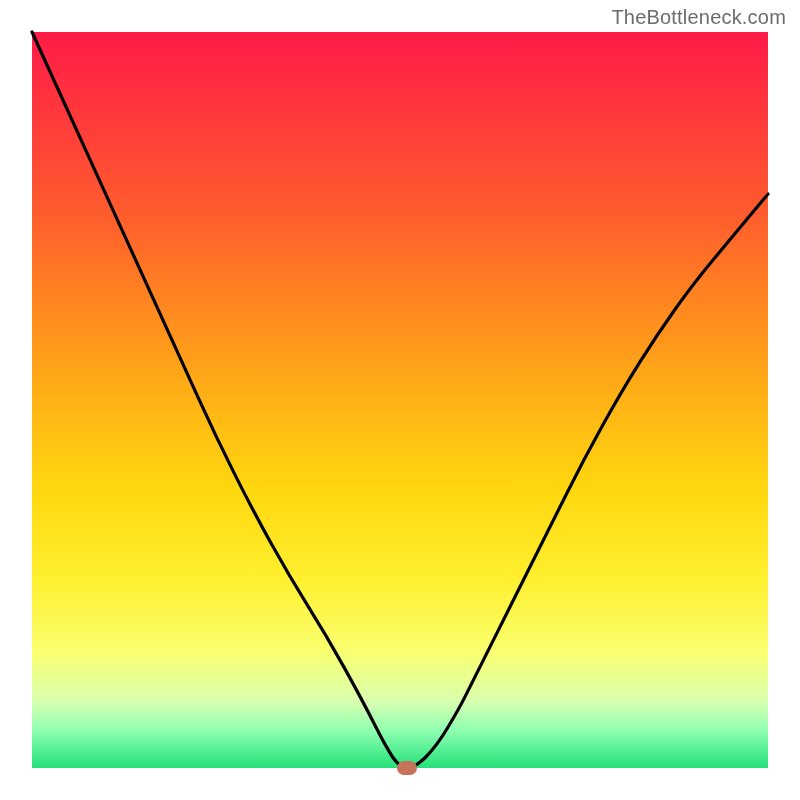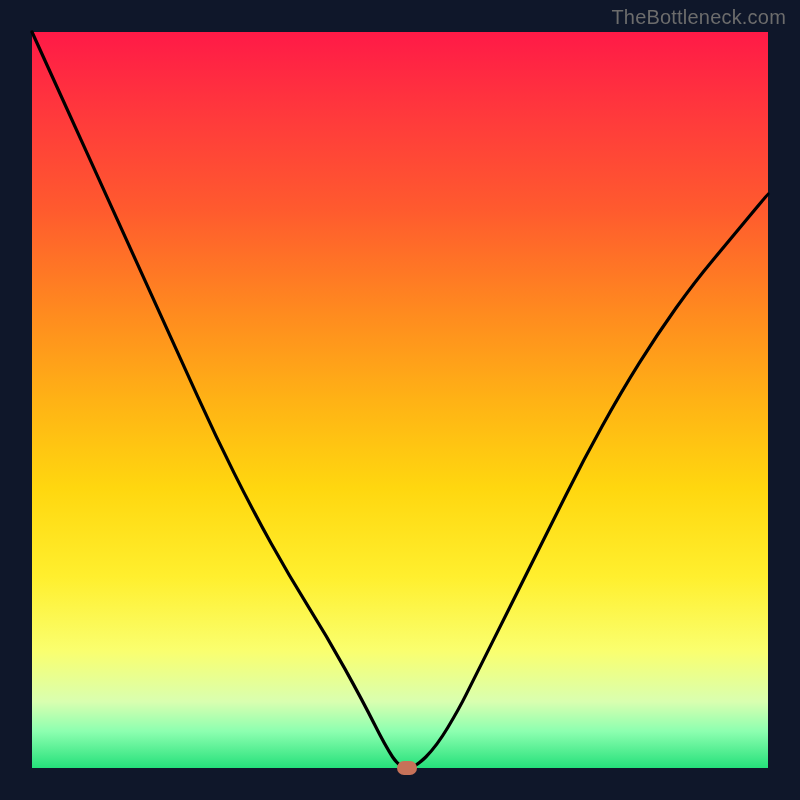--- a/index.html
+++ b/index.html
@@ -8,21 +8,21 @@
     width: 800px;
     height: 800px;
     overflow: hidden;
     background: #000;
     font-family: Arial, Helvetica, sans-serif;
   }
   .frame {
     position: relative;
     width: 800px;
     height: 800px;
-    background: #0f172a;
+    background: #ffffff;
   }
   .plot-area {
     position: absolute;
     left: 32px;
     top: 32px;
     width: 736px;
     height: 736px;
     background: linear-gradient(to bottom,
       #ff1a47 0%,
       #ff3b3b 12%,

